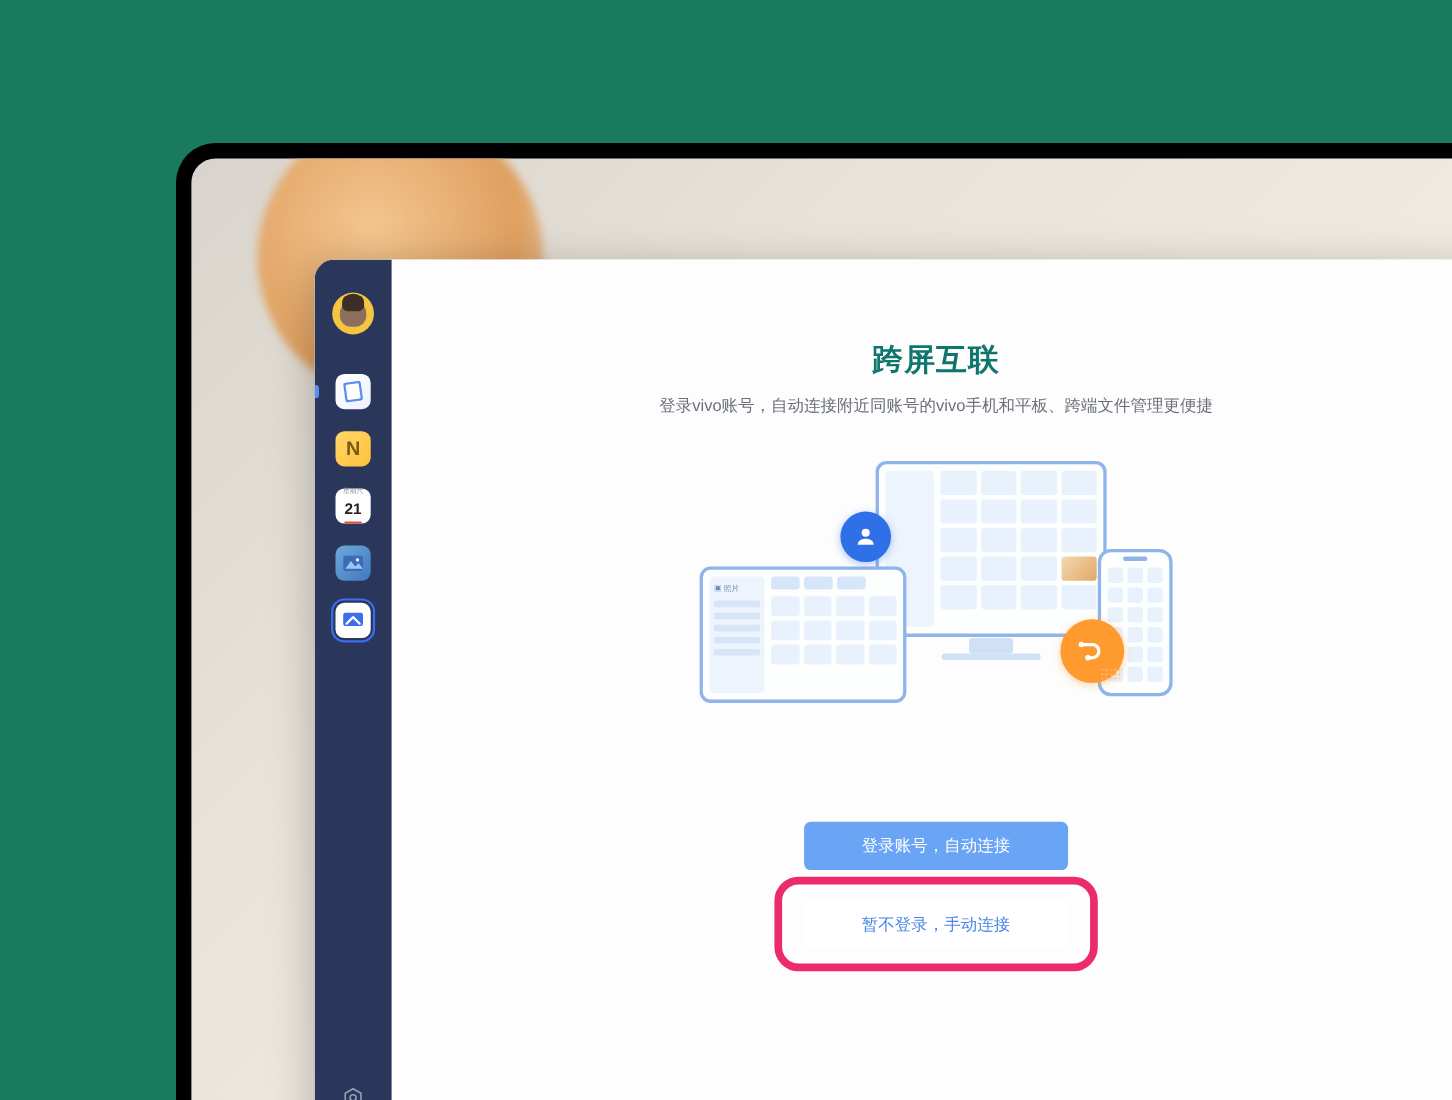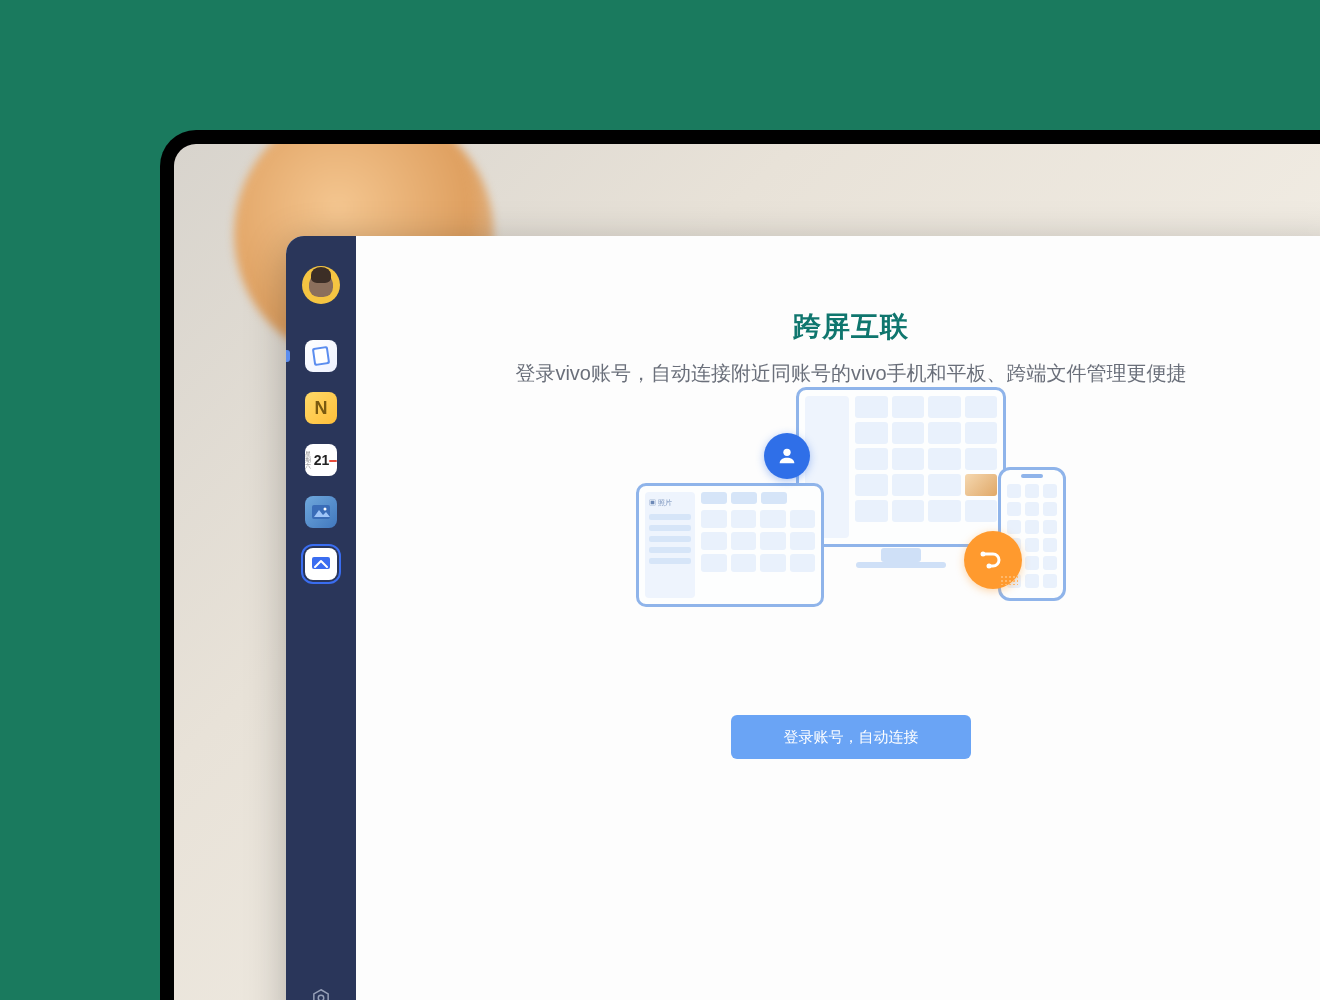--- a/index.html
+++ b/index.html
@@ -120,21 +120,21 @@
       top: 10px;
       width: 4px;
       height: 12px;
       background: #5b8def;
       border-radius: 0 3px 3px 0;
     }
     .ic-note { background: linear-gradient(135deg,#ffffff,#eef2ff); }
     .ic-note svg { transform: rotate(-8deg); }
     .ic-notes { background: linear-gradient(135deg,#ffd968,#ffbf3a); }
     .ic-notes span { font-weight: 700; color: #7a5a10; font-size: 18px; }
-    .ic-cal { background: #ffffff; display:flex; flex-direction:row; align-items:center; justify-content:flex-start; }
+    .ic-cal { background: #ffffff; display:flex; flex-direction:column; align-items:center; justify-content:space-between; }
     .ic-cal .cal-top { font-size:6px; color:#888; line-height:1; }
     .ic-cal .cal-num { font-size:14px; font-weight:700; color:#222; line-height:1; }
     .ic-cal .cal-bar { width:16px; height:2px; background:#e74c3c; border-radius:1px; margin-top:1px;}
     .ic-photo { background: linear-gradient(135deg,#6fa8dc,#4178be); }
     .ic-cast {
       background: #ffffff;
       outline: 2px solid #3a6df0;
       outline-offset: 2px;
       border-radius: 8px;
     }
@@ -159,22 +159,23 @@
       padding-top: 72px;
     }
     .title {
       font-size: 28px;
       font-weight: 700;
       color: #0f766e;
       margin-bottom: 14px;
       letter-spacing: 1px;
     }
     .subtitle {
-      font-size: 20px;
+      font-size: 15px;
       color: #6a6f7a;
+      margin-bottom: 40px;
     }
     .hero {
       width: 430px;
       height: 240px;
       position: relative;
       margin-bottom: 88px;
     }
     
     .dev-monitor {
       position: absolute;
@@ -418,16 +419,19 @@
           <div class="badge-link">
             <svg width="30" height="20" viewBox="0 0 30 20">
                 <path d="M5 4 h10 a6 6 0 0 1 0 12 h-4" fill="none" stroke="#fff" stroke-width="3" stroke-linecap="round"></path>
                 <circle cx="5" cy="4" r="2.5" fill="#fff"></circle>
                 <circle cx="11" cy="16" r="2.5" fill="#fff"></circle>
               </svg>
           </div>
         </div>
 
         <button class="btn btn-primary">登录账号，自动连接</button>
+        <div class="highlight-box">
+          <button class="btn btn-secondary">暂不登录，手动连接</button>
+        </div>
       </div>
     </div>
   </div>
 </div>
 
 </body></html>

